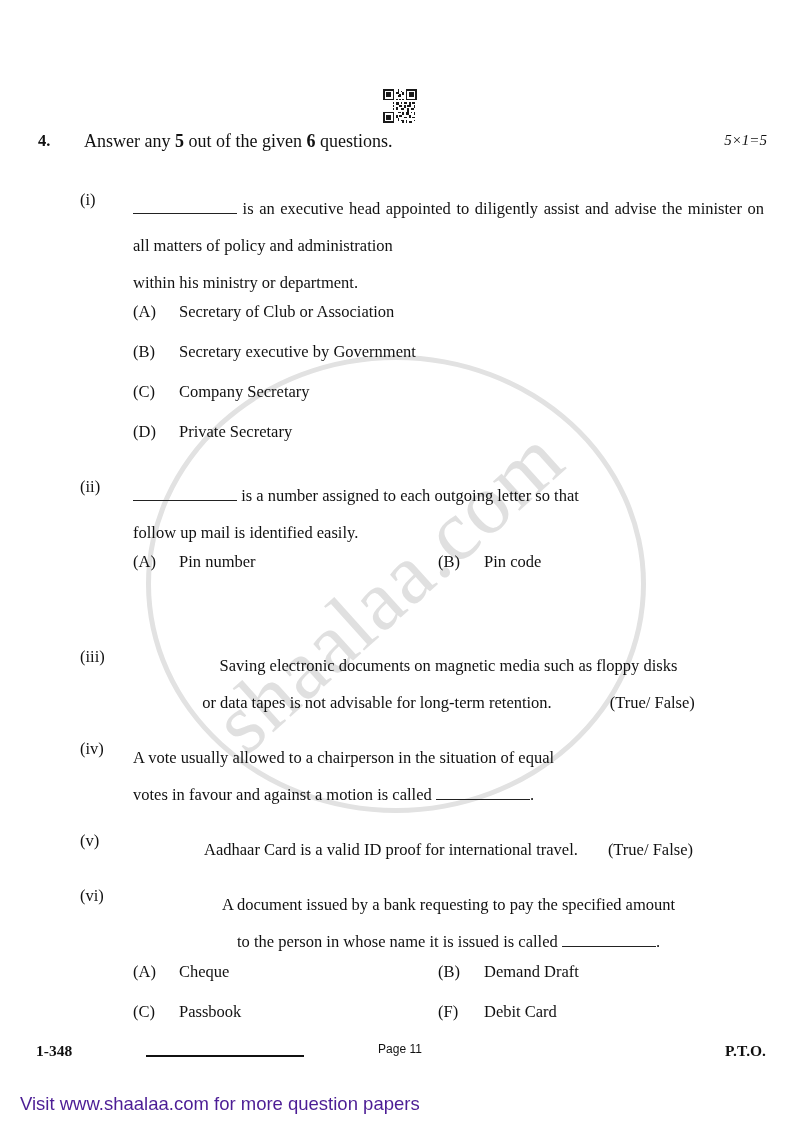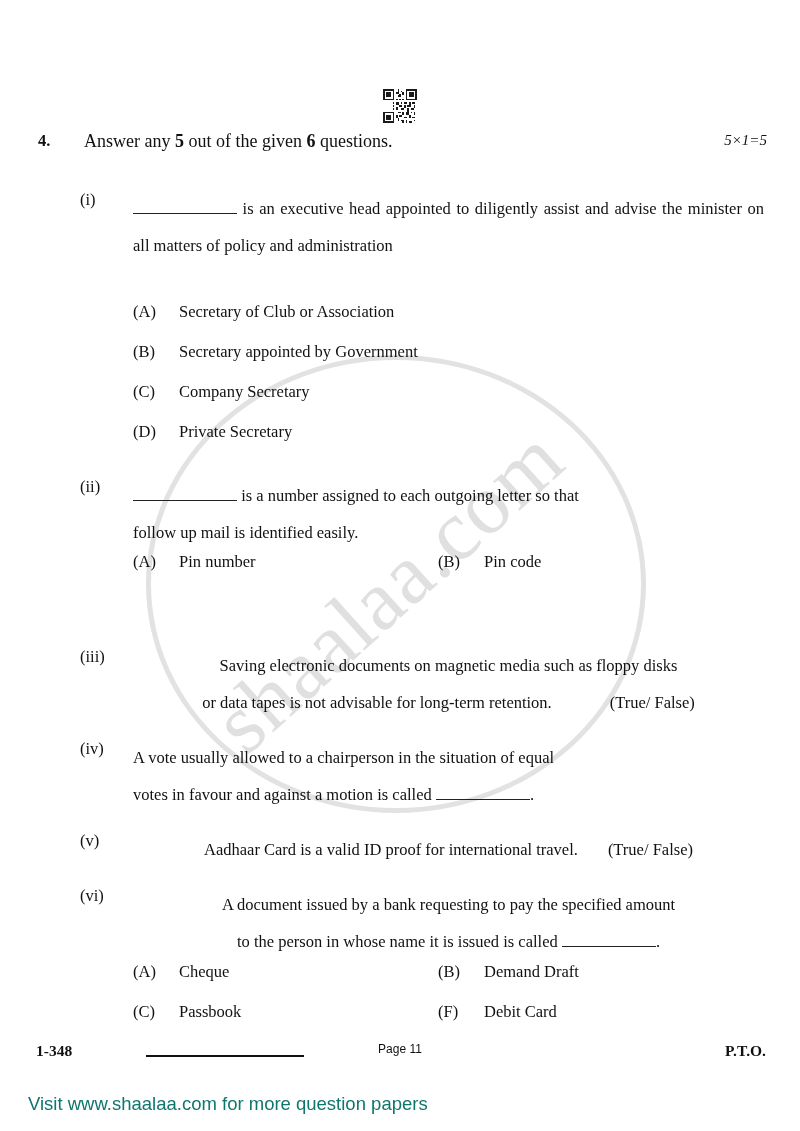--- a/index.html
+++ b/index.html
@@ -220,22 +220,21 @@
     width: 800px;
     height: 46px;
     background: #ffffff;
   }
   .banner .banner-text {
     position: absolute;
     left: 20px;
     top: 8px;
     font-family: "Liberation Sans", "DejaVu Sans", sans-serif;
     font-size: 18.5px;
-    color: #0f766e;
-    margin-left: 8px;
+    color: #4c1d95;
   }
 </style>
 </head>
 <body>
 
 <div class="page">
 
   <div class="watermark"></div>
   <div class="watermark-text">shaalaa.com</div>
 
@@ -314,28 +313,29 @@
       <span class="qnum">4.</span>
       <span class="qtext"><span>Answer any </span><b>5</b><span> out of the given </span><b>6</b><span> questions.</span></span>
       <span class="marks">5×1=5</span>
     </div>
 
     <div class="subq" style="top:190px;">
       <span class="roman">(i)</span>
       <div class="stem justify">
         <span class="blank w1"></span><span> is an executive head appointed to diligently assist and</span>
         <span>advise the minister on all matters of policy and administration</span>
+        <span class="last-line">within his ministry or department.</span>
       </div>
     </div>
     <div class="options" style="top:302px;">
       <div class="opt-row">
         <span class="opt col1"><span class="lbl">(A)</span><span>Secretary of Club or Association</span></span>
       </div>
       <div class="opt-row">
-        <span class="opt col1"><span class="lbl">(B)</span><span>Secretary appointed by Government</span></span>
+        <span class="opt col1"><span class="lbl">(B)</span><span>Secretary executive by Government</span></span>
       </div>
       <div class="opt-row">
         <span class="opt col1"><span class="lbl">(C)</span><span>Company Secretary</span></span>
       </div>
       <div class="opt-row">
         <span class="opt col1"><span class="lbl">(D)</span><span>Private Secretary</span></span>
       </div>
     </div>
 
     <div class="subq" style="top:477px;">

